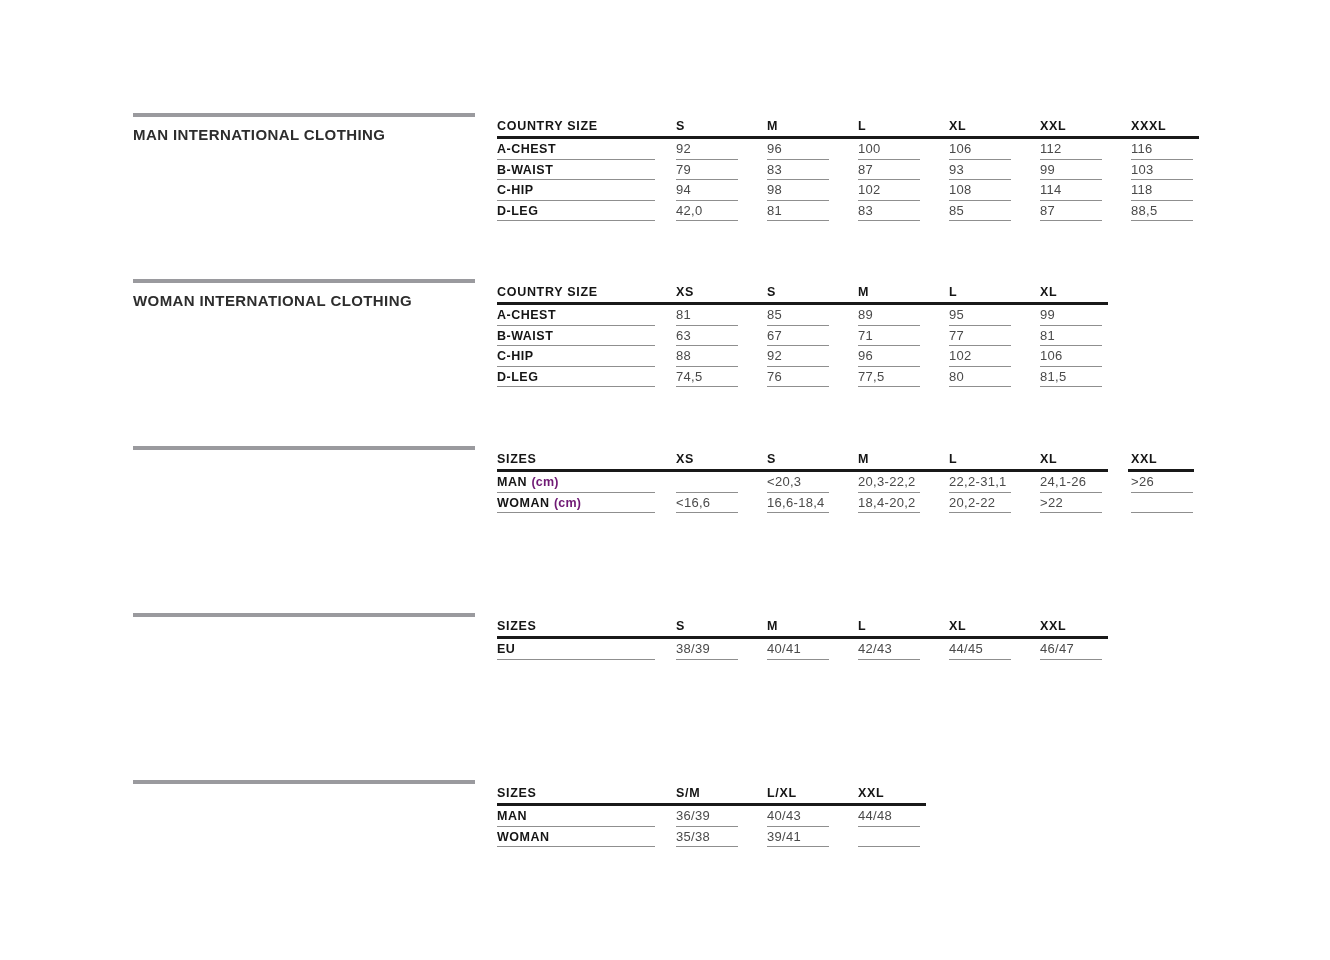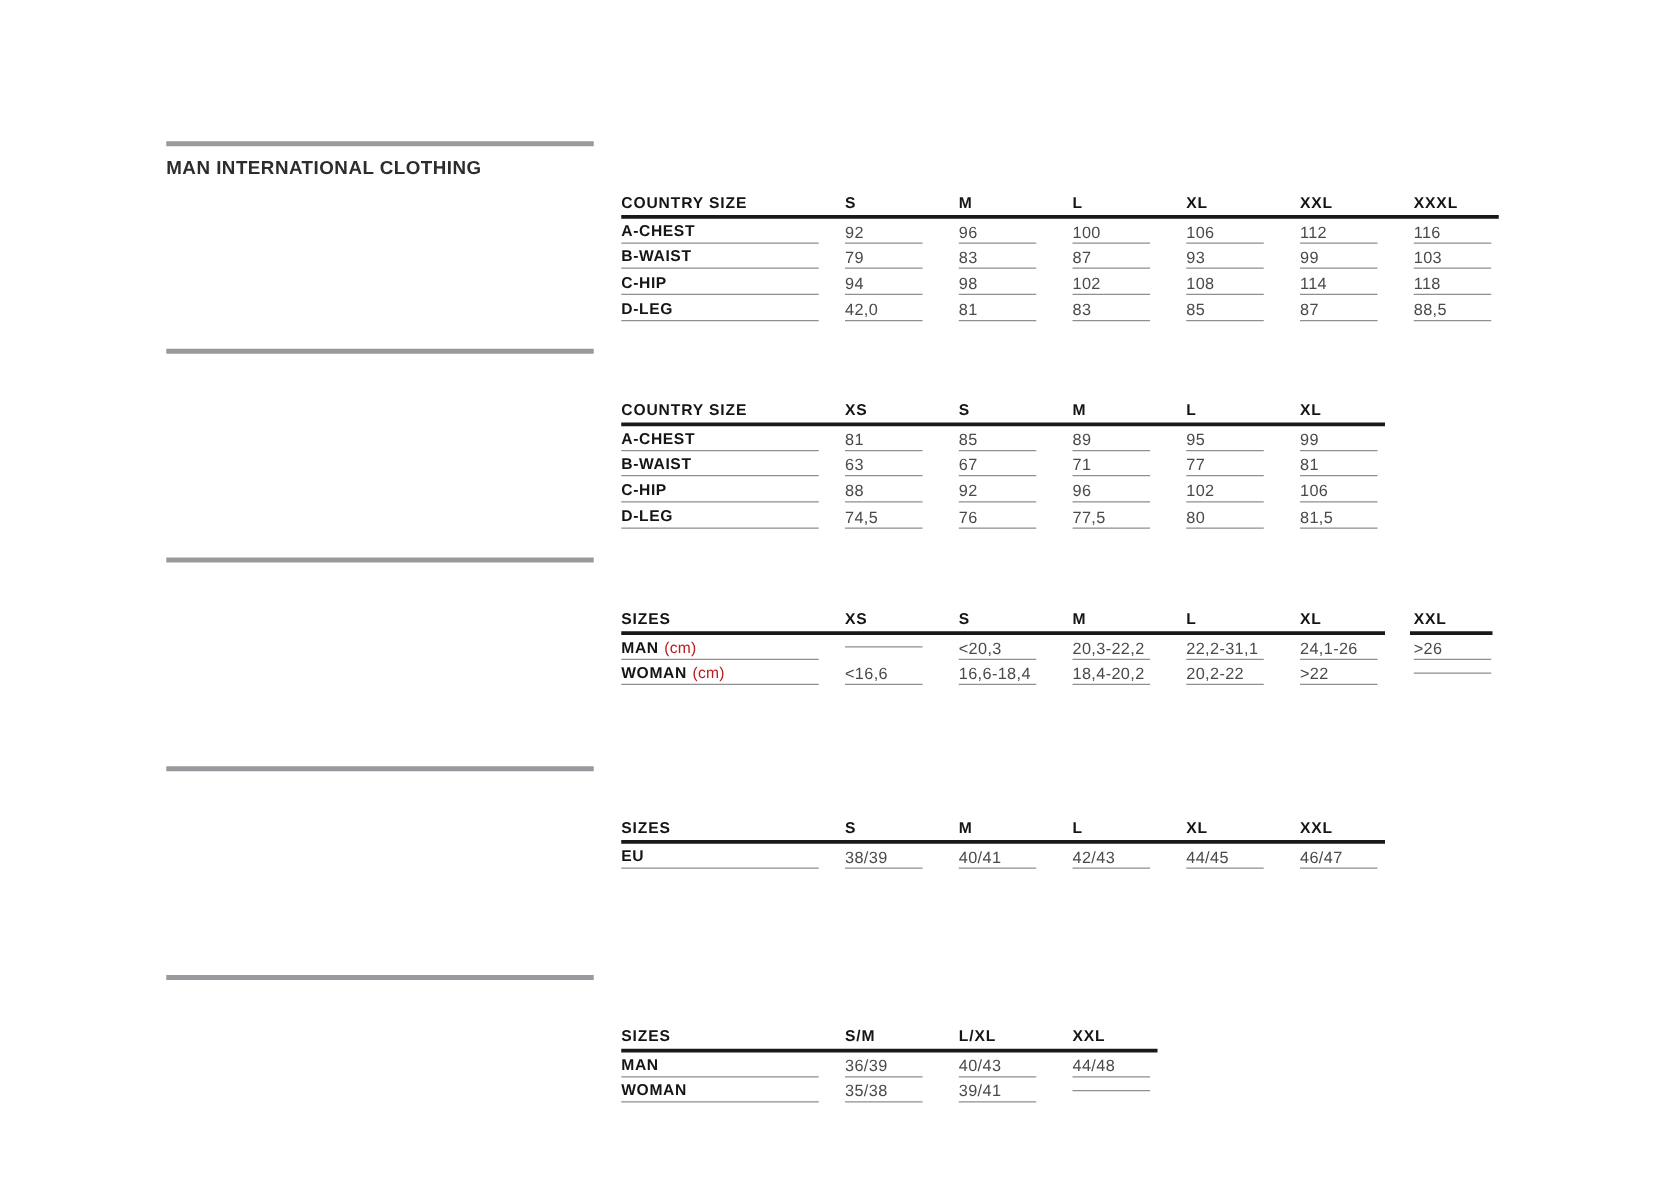--- a/index.html
+++ b/index.html
@@ -8,37 +8,37 @@
     font-family: "Liberation Sans", sans-serif; overflow: hidden;
   }
   .section { position: absolute; left: 0; width: 1330px; }
   .left-block { position: absolute; left: 133px; top: 0; width: 342px; }
   .accent-bar { width: 342px; height: 4px; background: #9a9a9e; }
   .section-title {
     margin: 7px 0 0 0; max-width: 295px;
     font-size: 15px; font-weight: bold; line-height: 21px;
     letter-spacing: 0.4px; color: #2d2d2d;
   }
-  .size-table { position: absolute; left: 497px; top: 6px; margin-top: 36px; }
+  .size-table { position: absolute; left: 497px; top: 6px; }
   .hrow { display: flex; height: 17px; }
-  .drow { display: flex; height: 20.6px; position: relative; align-items: center; }
+  .drow { display: flex; height: 20.6px; position: relative; }
   .cell { position: relative; box-sizing: border-box; }
   .cell.lbl { width: 179px; }
   .cell.val { width: 91px; }
   .hcell {
     font-size: 12.5px; font-weight: bold; color: #151515;
     letter-spacing: 0.7px; line-height: 15px; white-space: nowrap;
   }
   .rulewrap { position: relative; height: 3px; }
   .rule-seg { position: absolute; top: 0; height: 3px; background: #191919; }
   .row-label {
     font-size: 12.5px; font-weight: bold; color: #151515;
     letter-spacing: 0.5px; line-height: 19px; white-space: nowrap;
   }
-  .label-suffix { font-weight: normal; color: #b91c1c; letter-spacing: 0.2px; }
+  .label-suffix { font-weight: bold; color: #701a75; letter-spacing: 0.2px; }
   .value-text {
     font-size: 13px; font-weight: normal; color: #4a4a4a;
     letter-spacing: 0.3px; line-height: 19px; white-space: nowrap;
   }
   .cellline { position: absolute; bottom: 0; left: 0; height: 1px; background: #8f8f8f; }
   .cell.lbl .cellline { width: 158px; }
   .cell.val .cellline { width: 62px; }
 </style>
 </head>
 <body>
@@ -96,20 +96,21 @@
           <div class="cell val"><span class="value-text">83</span><div class="cellline"></div></div>
           <div class="cell val"><span class="value-text">85</span><div class="cellline"></div></div>
           <div class="cell val"><span class="value-text">87</span><div class="cellline"></div></div>
           <div class="cell val"><span class="value-text">88,5</span><div class="cellline"></div></div>
         </div>
       </div>
     </div>
     <div class="section" style="top: 279px;">
       <div class="left-block">
         <div class="accent-bar"></div>
+        <h2 class="section-title">WOMAN INTERNATIONAL CLOTHING</h2>
       </div>
       <div class="size-table">
         <div class="hrow">
           <div class="cell lbl hcell">COUNTRY SIZE</div>
           <div class="cell val hcell">XS</div>
           <div class="cell val hcell">S</div>
           <div class="cell val hcell">M</div>
           <div class="cell val hcell">L</div>
           <div class="cell val hcell">XL</div>
         </div>

